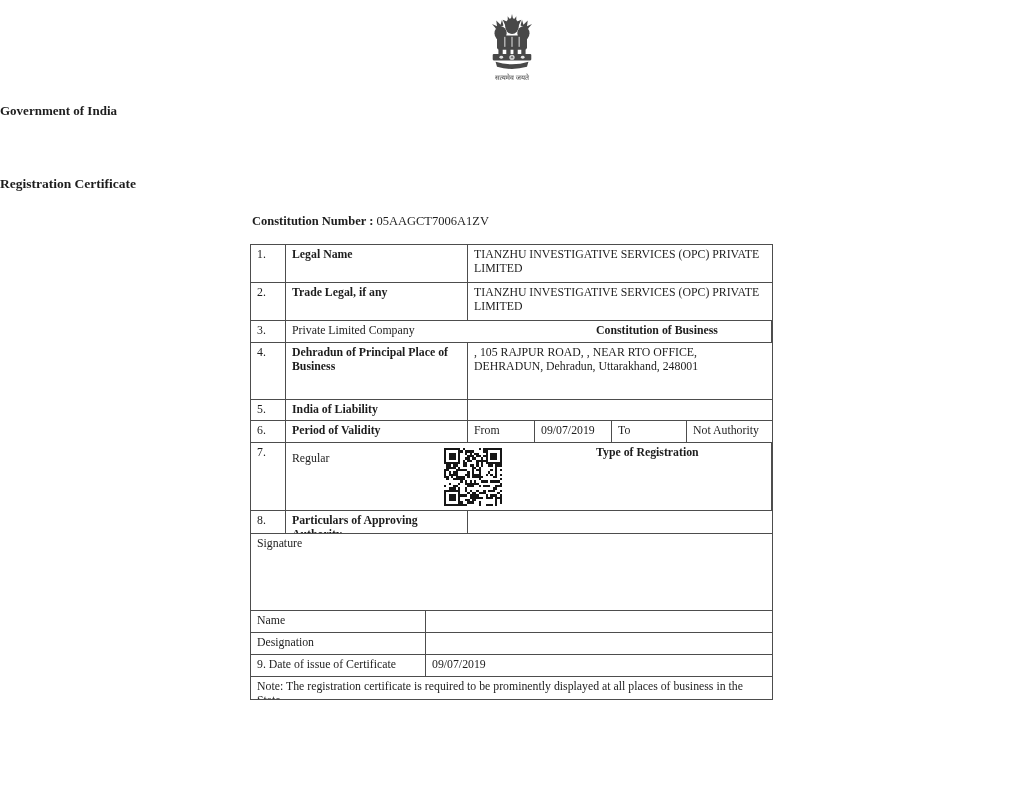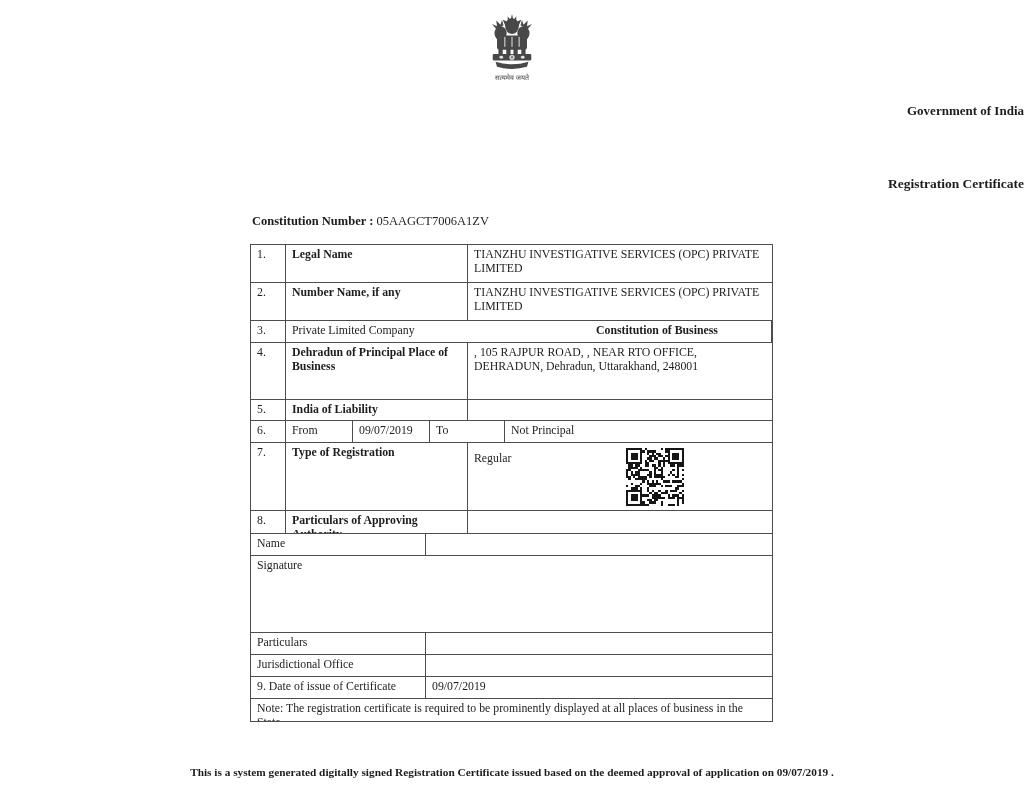--- a/index.html
+++ b/index.html
@@ -14,21 +14,21 @@
     -webkit-font-smoothing:antialiased;
   }
   .page{
     position:relative;
     width:1024px;
     height:799px;
     background:#fff;
     overflow:hidden;
   }
   
-  .hline{position:absolute;left:0;right:0;text-align:right;}
+  .hline{position:absolute;left:0;right:0;text-align:left;}
   .emblem-wrap{position:absolute;left:0;right:0;top:14px;text-align:center;}
   .emblem-wrap svg{display:inline-block;}
   .motto{
     position:absolute;left:0;right:0;top:75px;text-align:center;
     font-size:7px;color:#3c3c3c;letter-spacing:0px;line-height:1;
   }
   .gov{top:103px;font-weight:bold;font-size:13px;}
   .formtitle{top:120px;font-weight:bold;font-size:15px;}
   .rule{top:140px;font-style:italic;font-size:12.5px;}
   .certtitle{top:176px;font-weight:bold;font-size:13.5px;}
@@ -132,21 +132,21 @@
   <div class="cert-table">
 
     <div class="row r1">
       <div class="cell c-num">1.</div>
       <div class="cell c-label">Legal Name</div>
       <div class="cell c-val">TIANZHU INVESTIGATIVE SERVICES (OPC) PRIVATE LIMITED</div>
     </div>
 
     <div class="row r2">
       <div class="cell c-num">2.</div>
-      <div class="cell c-label">Number Name, if any</div>
+      <div class="cell c-label">Trade Legal, if any</div>
       <div class="cell c-val">TIANZHU INVESTIGATIVE SERVICES (OPC) PRIVATE LIMITED</div>
     </div>
 
     <div class="row r3">
       <div class="cell c-num">3.</div>
       <div class="cell c-val">Private Limited Company</div>
       <div class="cell c-label">Constitution of Business</div>
     </div>
 
     <div class="row r4">
@@ -156,29 +156,29 @@
     </div>
 
     <div class="row r5">
       <div class="cell c-num">5.</div>
       <div class="cell c-label">India of Liability</div>
       <div class="cell c-val"></div>
     </div>
 
     <div class="row r6">
       <div class="cell c-num">6.</div>
+      <div class="cell c-label">Period of Validity</div>
       <div class="cell c-sub c-from">From</div>
       <div class="cell c-sub c-fromv">09/07/2019</div>
       <div class="cell c-sub c-to">To</div>
-      <div class="cell c-sub c-tov">Not Principal</div>
+      <div class="cell c-sub c-tov">Not Authority</div>
     </div>
 
     <div class="row r7">
       <div class="cell c-num">7.</div>
-      <div class="cell c-label">Type of Registration</div>
       <div class="cell c-val c-val-reg">
         <span>Regular</span>
         <span class="qr">
             <i style="left:0%;top:0%"></i>
             <i style="left:4%;top:0%"></i>
             <i style="left:8%;top:0%"></i>
             <i style="left:12%;top:0%"></i>
             <i style="left:16%;top:0%"></i>
             <i style="left:20%;top:0%"></i>
             <i style="left:24%;top:0%"></i>
@@ -488,53 +488,49 @@
             <i style="left:28%;top:96%"></i>
             <i style="left:32%;top:96%"></i>
             <i style="left:36%;top:96%"></i>
             <i style="left:60%;top:96%"></i>
             <i style="left:72%;top:96%"></i>
             <i style="left:76%;top:96%"></i>
             <i style="left:80%;top:96%"></i>
             <i style="left:88%;top:96%"></i>
           </span>
       </div>
+      <div class="cell c-label">Type of Registration</div>
     </div>
 
     <div class="row r8">
       <div class="cell c-num">8.</div>
       <div class="cell c-label">Particulars of Approving Authority</div>
       <div class="cell c-val"></div>
     </div>
 
+    <div class="row rsig">
+      <div class="cell c-full">Signature</div>
+    </div>
+
     <div class="row rsm">
       <div class="cell c-left">Name</div>
       <div class="cell c-right"></div>
     </div>
 
-    <div class="row rsig">
-      <div class="cell c-full">Signature</div>
-    </div>
-
     <div class="row rsm">
-      <div class="cell c-left">Particulars</div>
+      <div class="cell c-left">Designation</div>
       <div class="cell c-right"></div>
     </div>
 
-    <div class="row rsm">
-      <div class="cell c-left">Jurisdictional Office</div>
-      <div class="cell c-right"></div>
-    </div>
 
     <div class="row rsm">
       <div class="cell c-left">9. Date of issue of Certificate</div>
       <div class="cell c-right">09/07/2019</div>
     </div>
 
     <div class="row rnote">
       <div class="cell c-full">Note: The registration certificate is required to be prominently displayed at all places of business in the State.</div>
     </div>
 
   </div>
 
-  <div class="page-footer">This is a system generated digitally signed Registration Certificate issued based on the deemed approval of application on 09/07/2019 .</div>
 
 </div>
 
 </body></html>

